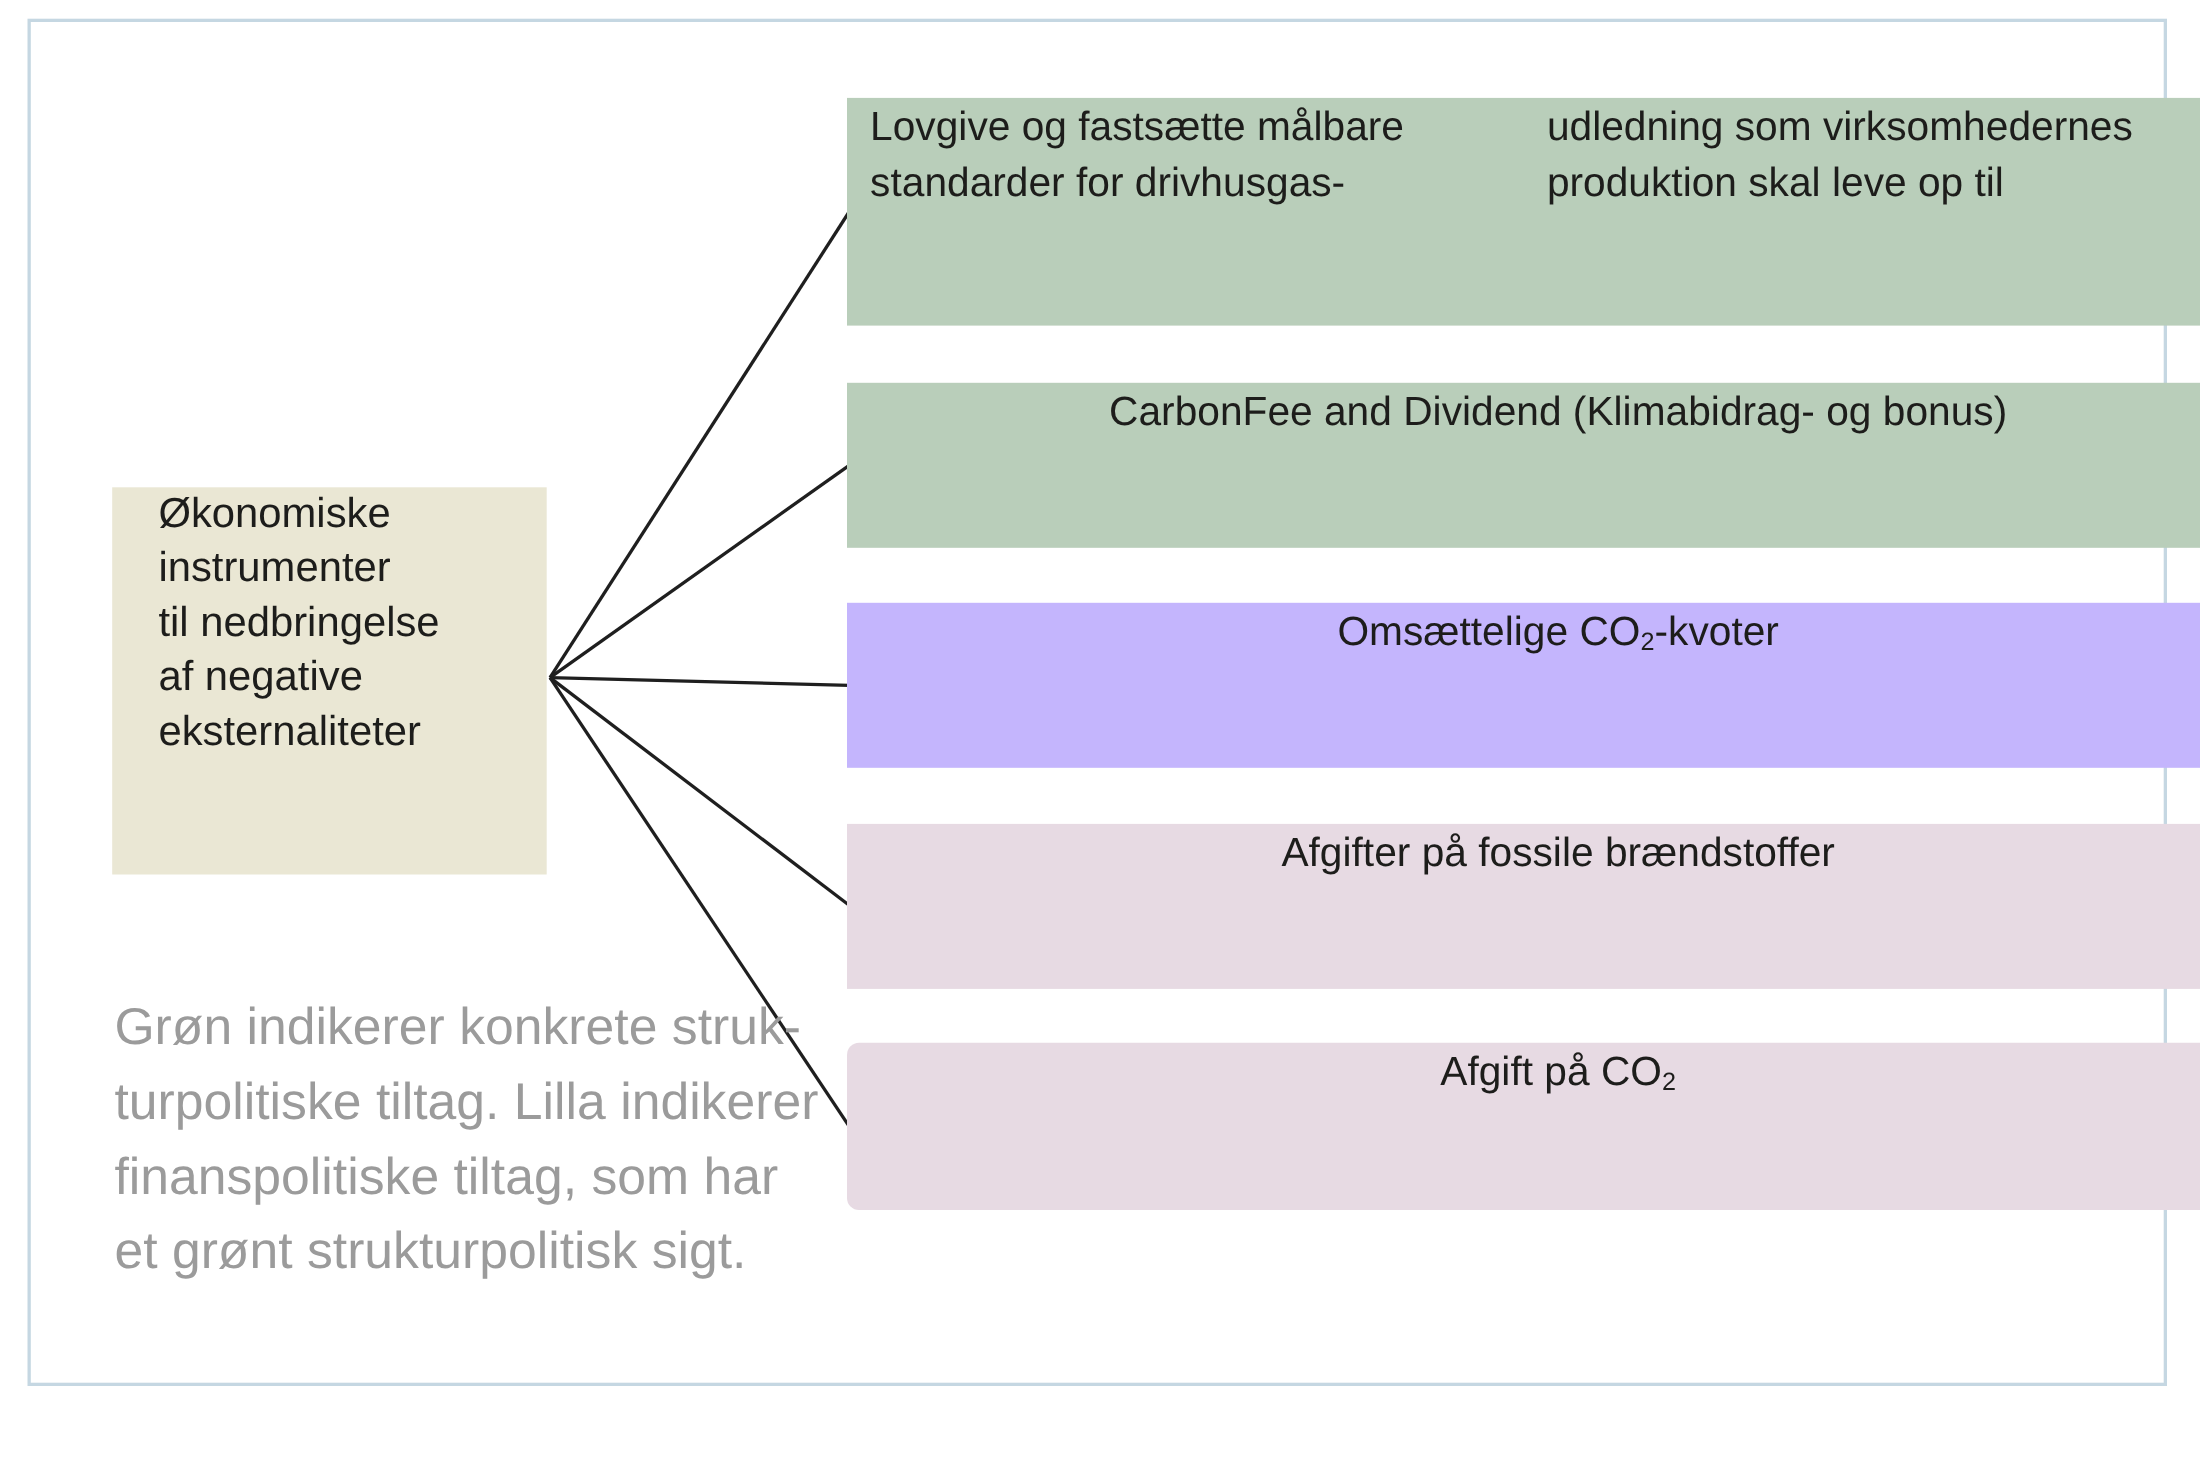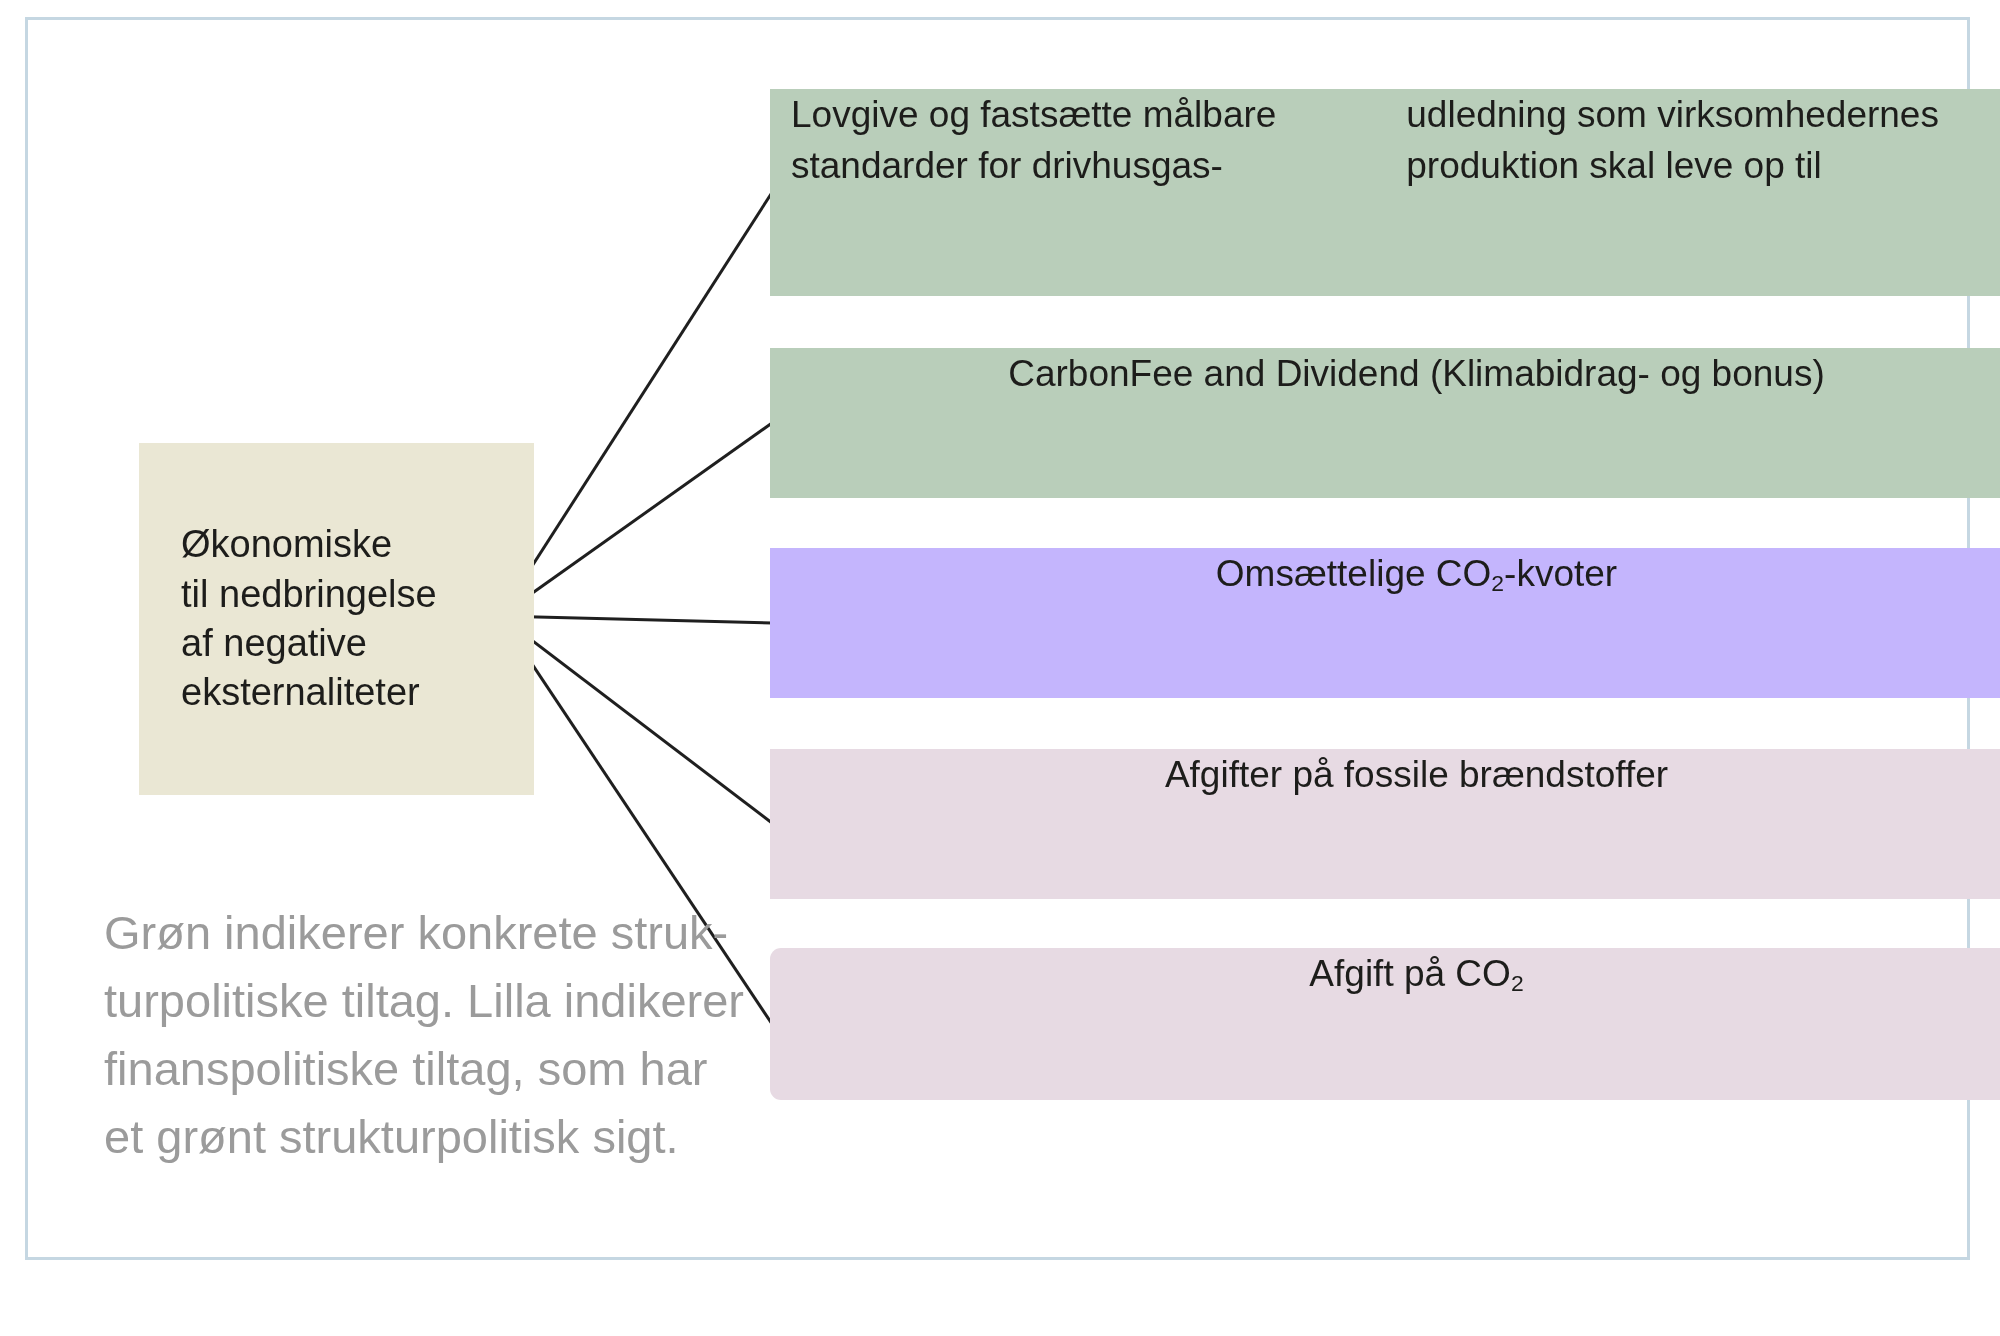--- a/index.html
+++ b/index.html
@@ -26,26 +26,24 @@
     width: 2000px; height: 1336px;
     pointer-events: none;
   }
   .root-box {
     position: absolute;
     left: 102px; top: 443px;
     width: 395px; height: 352px;
     background: #eae7d4;
     display: flex;
     flex-direction: column;
-    justify-content: center;
     padding-left: 42px;
     box-sizing: border-box;
     font-size: 38px;
     line-height: 1.3;
-    margin-left: 37px;
   }
   .node {
     position: absolute;
     left: 770px;
     width: 1272px;
     display: flex;
     flex-direction: row;
     justify-content: center;
     padding-left: 21px;
     box-sizing: border-box;
@@ -72,20 +70,21 @@
   <div class="frame" style="border-color: rgb(197, 215, 226);"></div>
   <svg id="connectors" viewBox="0 0 2000 1336">
       <line x1="500" y1="616" x2="772" y2="192.5" stroke="#1f1f1f" stroke-width="3"></line>
       <line x1="500" y1="616" x2="772" y2="423" stroke="#1f1f1f" stroke-width="3"></line>
       <line x1="500" y1="616" x2="772" y2="623" stroke="#1f1f1f" stroke-width="3"></line>
       <line x1="500" y1="616" x2="772" y2="823" stroke="#1f1f1f" stroke-width="3"></line>
       <line x1="500" y1="616" x2="772" y2="1024" stroke="#1f1f1f" stroke-width="3"></line>
     </svg>
   <div class="root-box" id="rootBox" style="background: rgb(234, 231, 212);">
       <div>Økonomiske</div>
+      <div>instrumenter</div>
       <div>til nedbringelse</div>
       <div>af negative</div>
       <div>eksternaliteter</div>
     </div>
   <div id="nodes">
       <div class="node" style="top: 89px; height: 207px; background: rgb(185, 206, 186);">
         <div>Lovgive og fastsætte målbare standarder for drivhusgas-</div>
         <div>udledning som virksomhedernes produktion skal leve op til</div>
       </div>
       <div class="node" style="top: 348px; height: 150px; background: rgb(185, 206, 186);">

